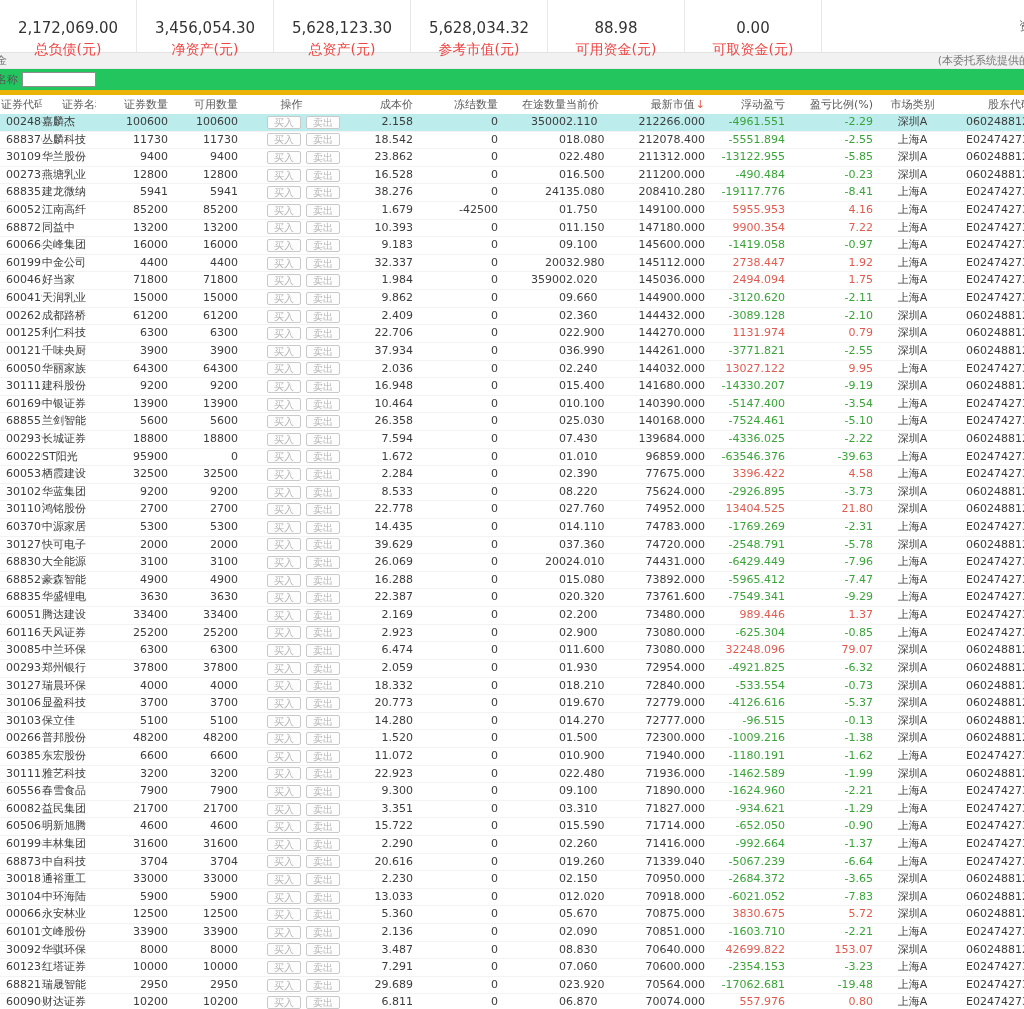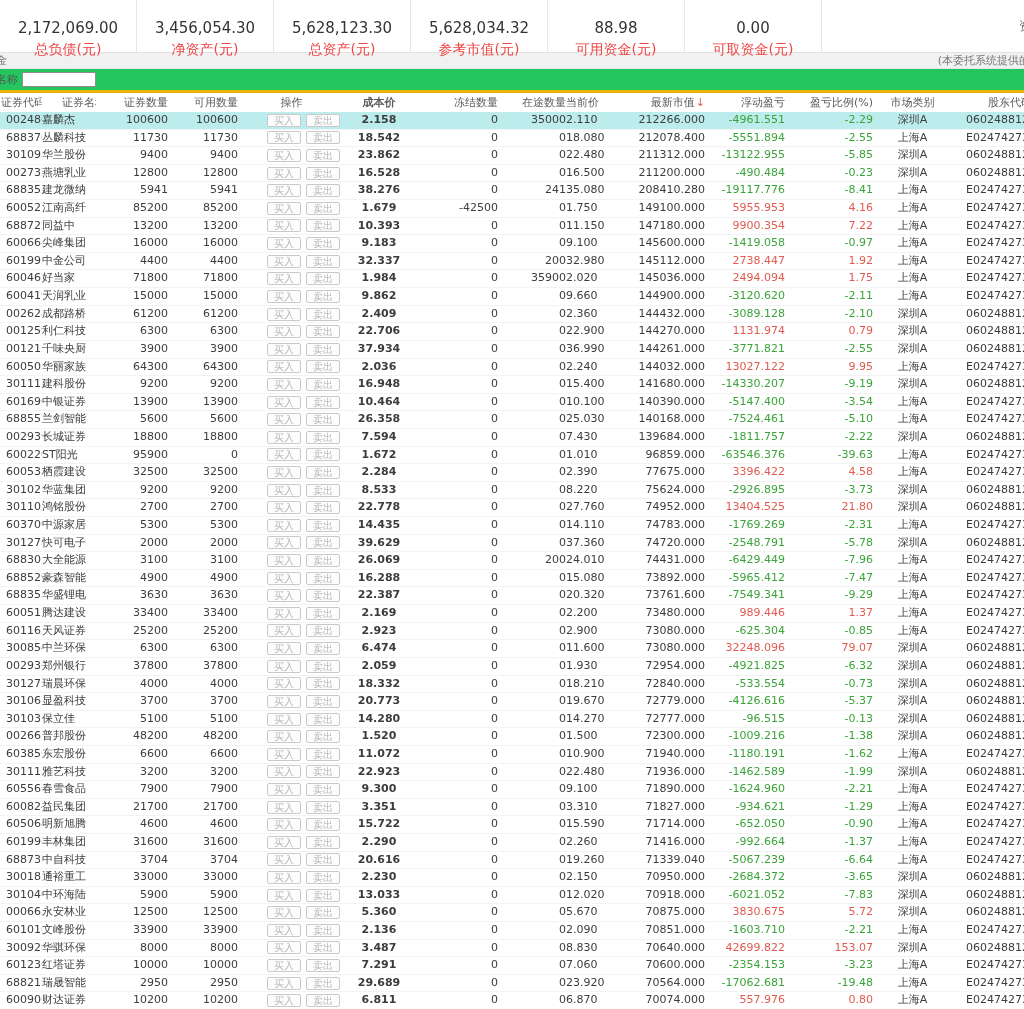--- a/index.html
+++ b/index.html
@@ -19,30 +19,30 @@
   .strip{height:15px;background:#f1f1f1;border-top:1px solid #e2e2e2;border-bottom:1px solid #e6e6e6;display:flex;justify-content:space-between;align-items:center;font-size:11px;color:#777;overflow:hidden;}
   .strip-left{margin-left:-4px;white-space:nowrap;}
   .strip-right{margin-right:-6px;white-space:nowrap;}
 
   
   .filter{height:21px;display:flex;align-items:center;background:#22c55e;}
   .filter-label{font-size:11px;color:#555;margin-left:-4px;white-space:nowrap;}
   .filter input{width:68px;height:13px;border:1px solid #8e8e8e;margin-left:4px;font-size:11px;padding:0 2px;outline:none;}
 
   
-  .thead{display:flex;height:19px;line-height:19px;font-size:11px;color:#5a5a5a;background:#fff;border-top:3px solid #eab308;}
+  .thead{display:flex;height:19px;line-height:19px;font-size:11px;color:#5a5a5a;background:#fff;border-top:5px solid #eab308;}
   .row{display:flex;height:16.62px;line-height:16.62px;font-size:11px;border-bottom:1px solid #f3f3f3;background:#fff;}
   .row.hl{background:#bdecec;}
   .cell{box-sizing:border-box;white-space:nowrap;overflow:hidden;}
   .c0{width:42px;padding-left:6px;}
   .c1{width:54px;}
   .c2{width:72px;text-align:right;}
   .c3{width:70px;text-align:right;}
   .c4{width:107px;display:flex;align-items:center;}
-  .c5{width:68px;text-align:center;font-weight:bold;}
+  .c5{width:68px;text-align:right;}
   .c6{width:85px;text-align:right;}
   .c7{width:68px;text-align:right;}
   .c8{width:54px;text-align:left;}
   .c9{width:85px;text-align:right;}
   .c10{width:80px;text-align:right;}
   .c11{width:88px;text-align:right;}
   .c12{width:79px;text-align:center;}
   .c13{flex:1;padding-left:14px;}
   .thead .c0{padding-left:1px;}
   .thead .c1{padding-left:20px;}
@@ -464,21 +464,21 @@
       <div class="cell c3">18800</div>
       <div class="cell c4">
         <button class="opbtn">买入</button>
         <button class="opbtn">卖出</button>
       </div>
       <div class="cell c5">7.594</div>
       <div class="cell c6">0</div>
       <div class="cell c7">0</div>
       <div class="cell c8">7.430</div>
       <div class="cell c9">139684.000</div>
-      <div class="cell c10 neg">-1811.757</div>
+      <div class="cell c10 neg">-4336.025</div>
       <div class="cell c11 neg">-2.22</div>
       <div class="cell c12">深圳A</div>
       <div class="cell c13">060248812</div>
     </div>
     <div class="row">
       <div class="cell c0">600220</div>
       <div class="cell c1">ST阳光</div>
       <div class="cell c2">95900</div>
       <div class="cell c3">0</div>
       <div class="cell c4">

